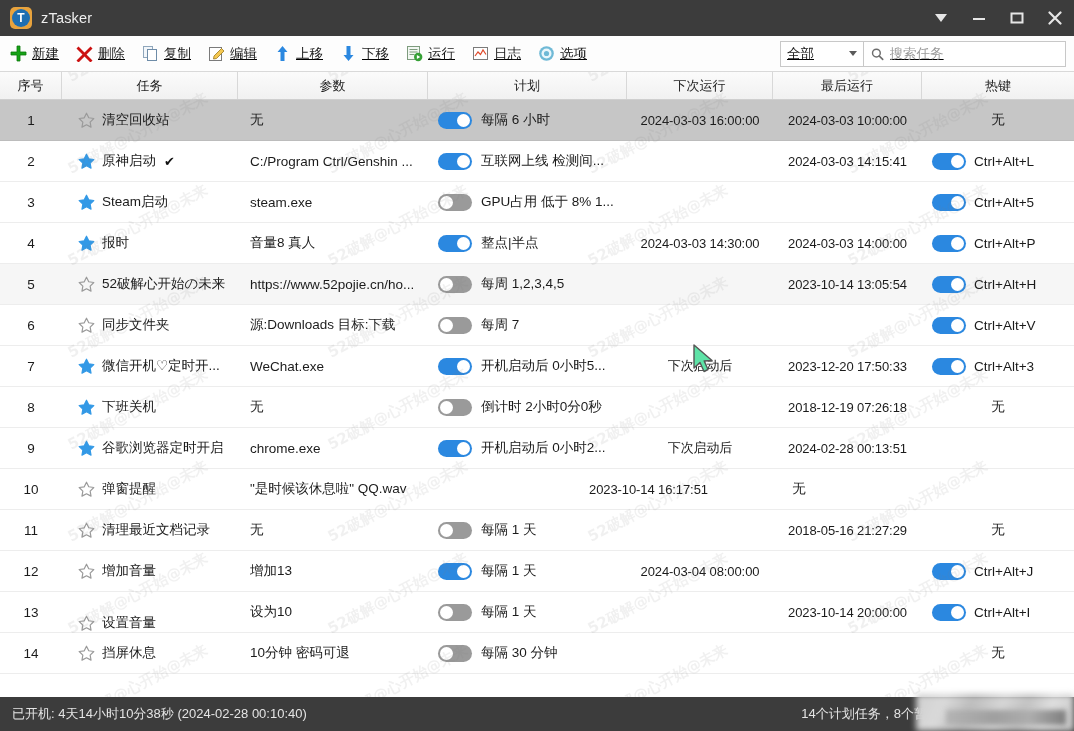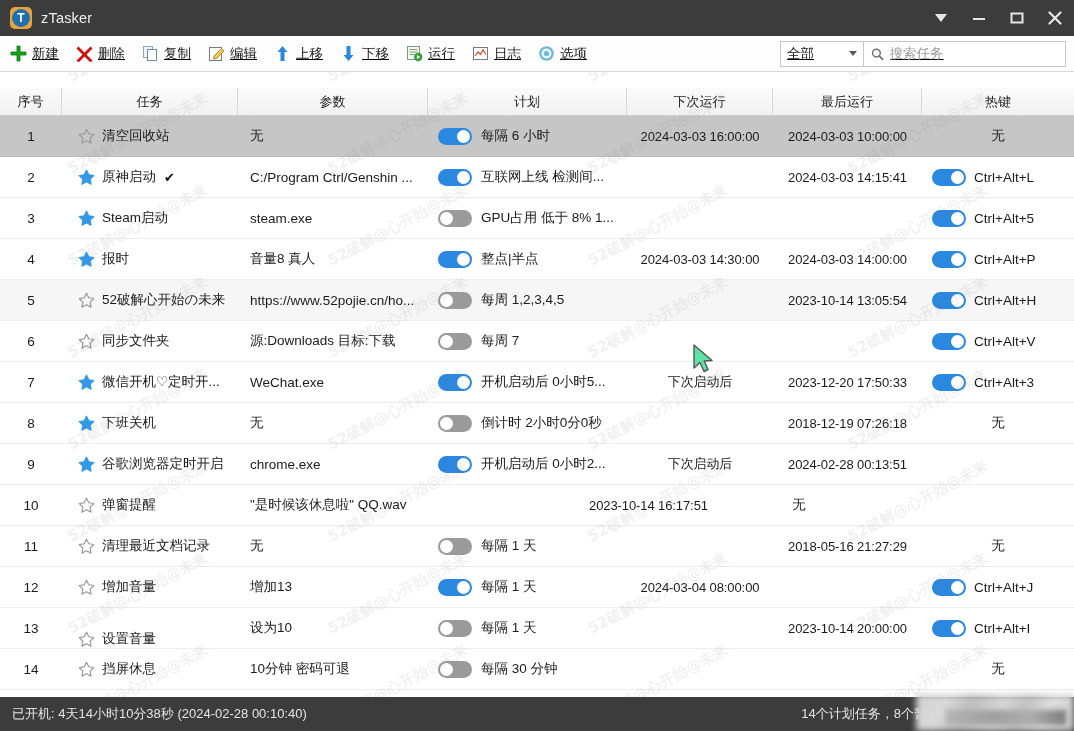--- a/index.html
+++ b/index.html
@@ -78,21 +78,21 @@
     border: none; outline: none; font-size: 13.5px;
     color: #222; width: 100%; font-family: inherit; background: transparent;
   }
   .search-box input::placeholder { color: #9a9a9a; }
 
   
   .table-wrap { flex: 1 1 auto; position: relative; overflow: hidden; background: #fff; }
   .hdr {
     display: flex; height: 28px; flex: 0 0 28px;
     background: linear-gradient(#fbfbfb, #f1f1f1);
-    border-bottom: 1px solid #cfcfcf; position: relative; z-index: 3; margin-top: 16px;
+    border-bottom: 1px solid #cfcfcf; position: relative; z-index: 3;
   }
   .hdr .cell {
     display: flex; align-items: center; justify-content: center;
     font-size: 13px; color: #1d1d1d; height: 100%;
     border-right: 1px solid #d8d8d8;
   }
   .hdr .cell:last-child { border-right: none; }
 
   .rows { position: relative; z-index: 2; }
   .row {

